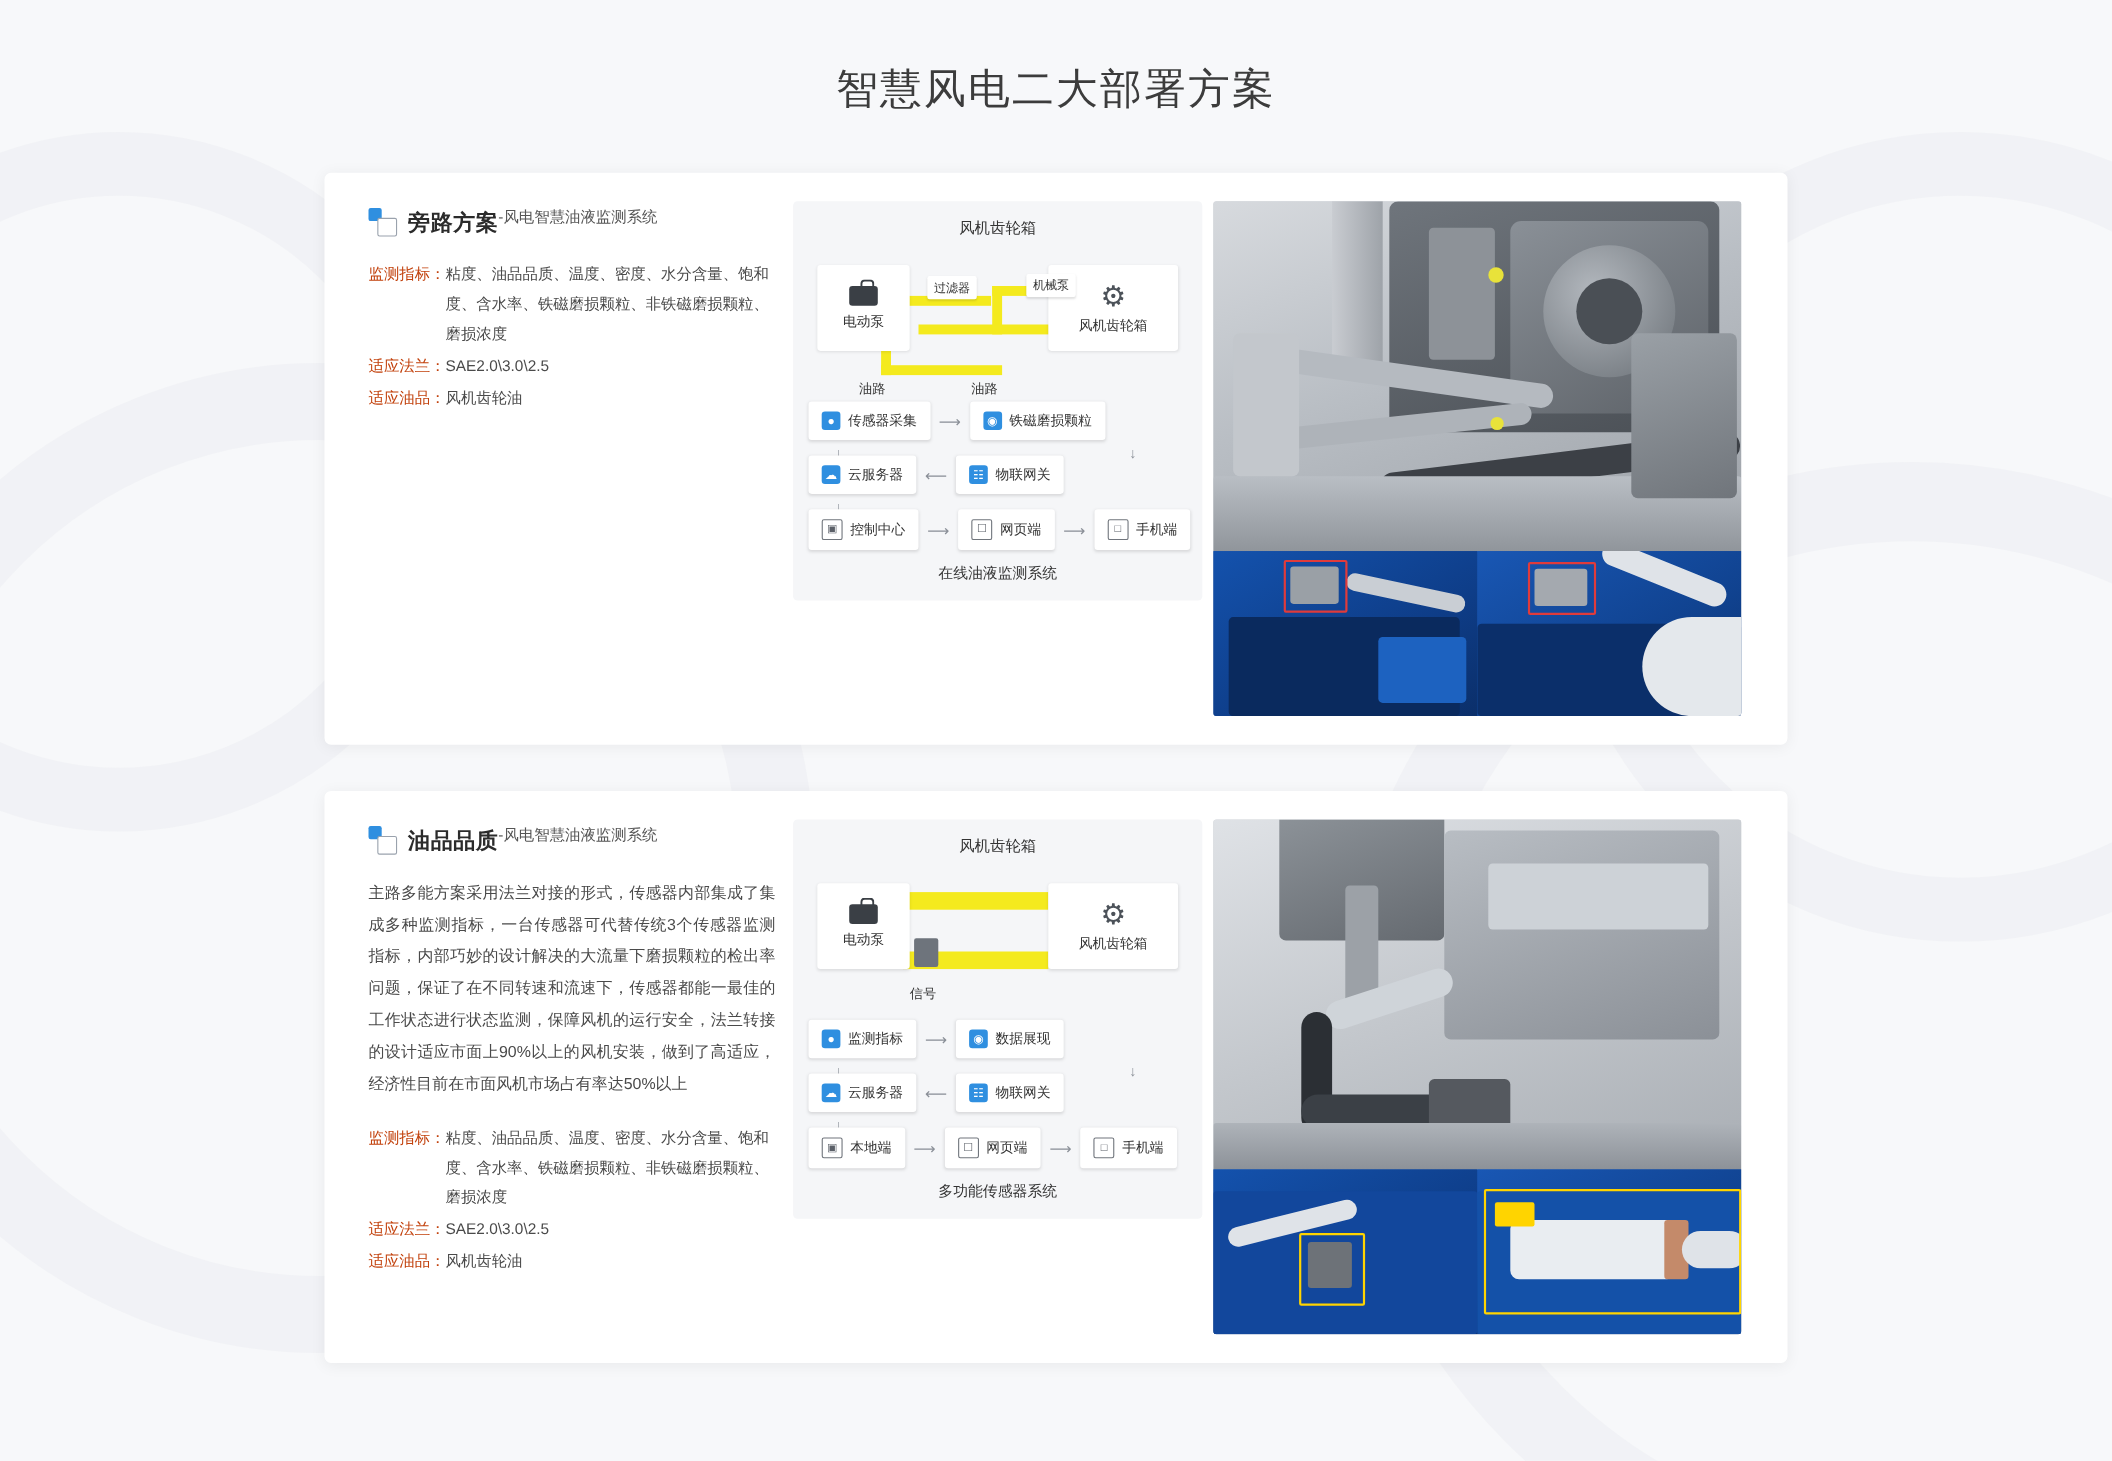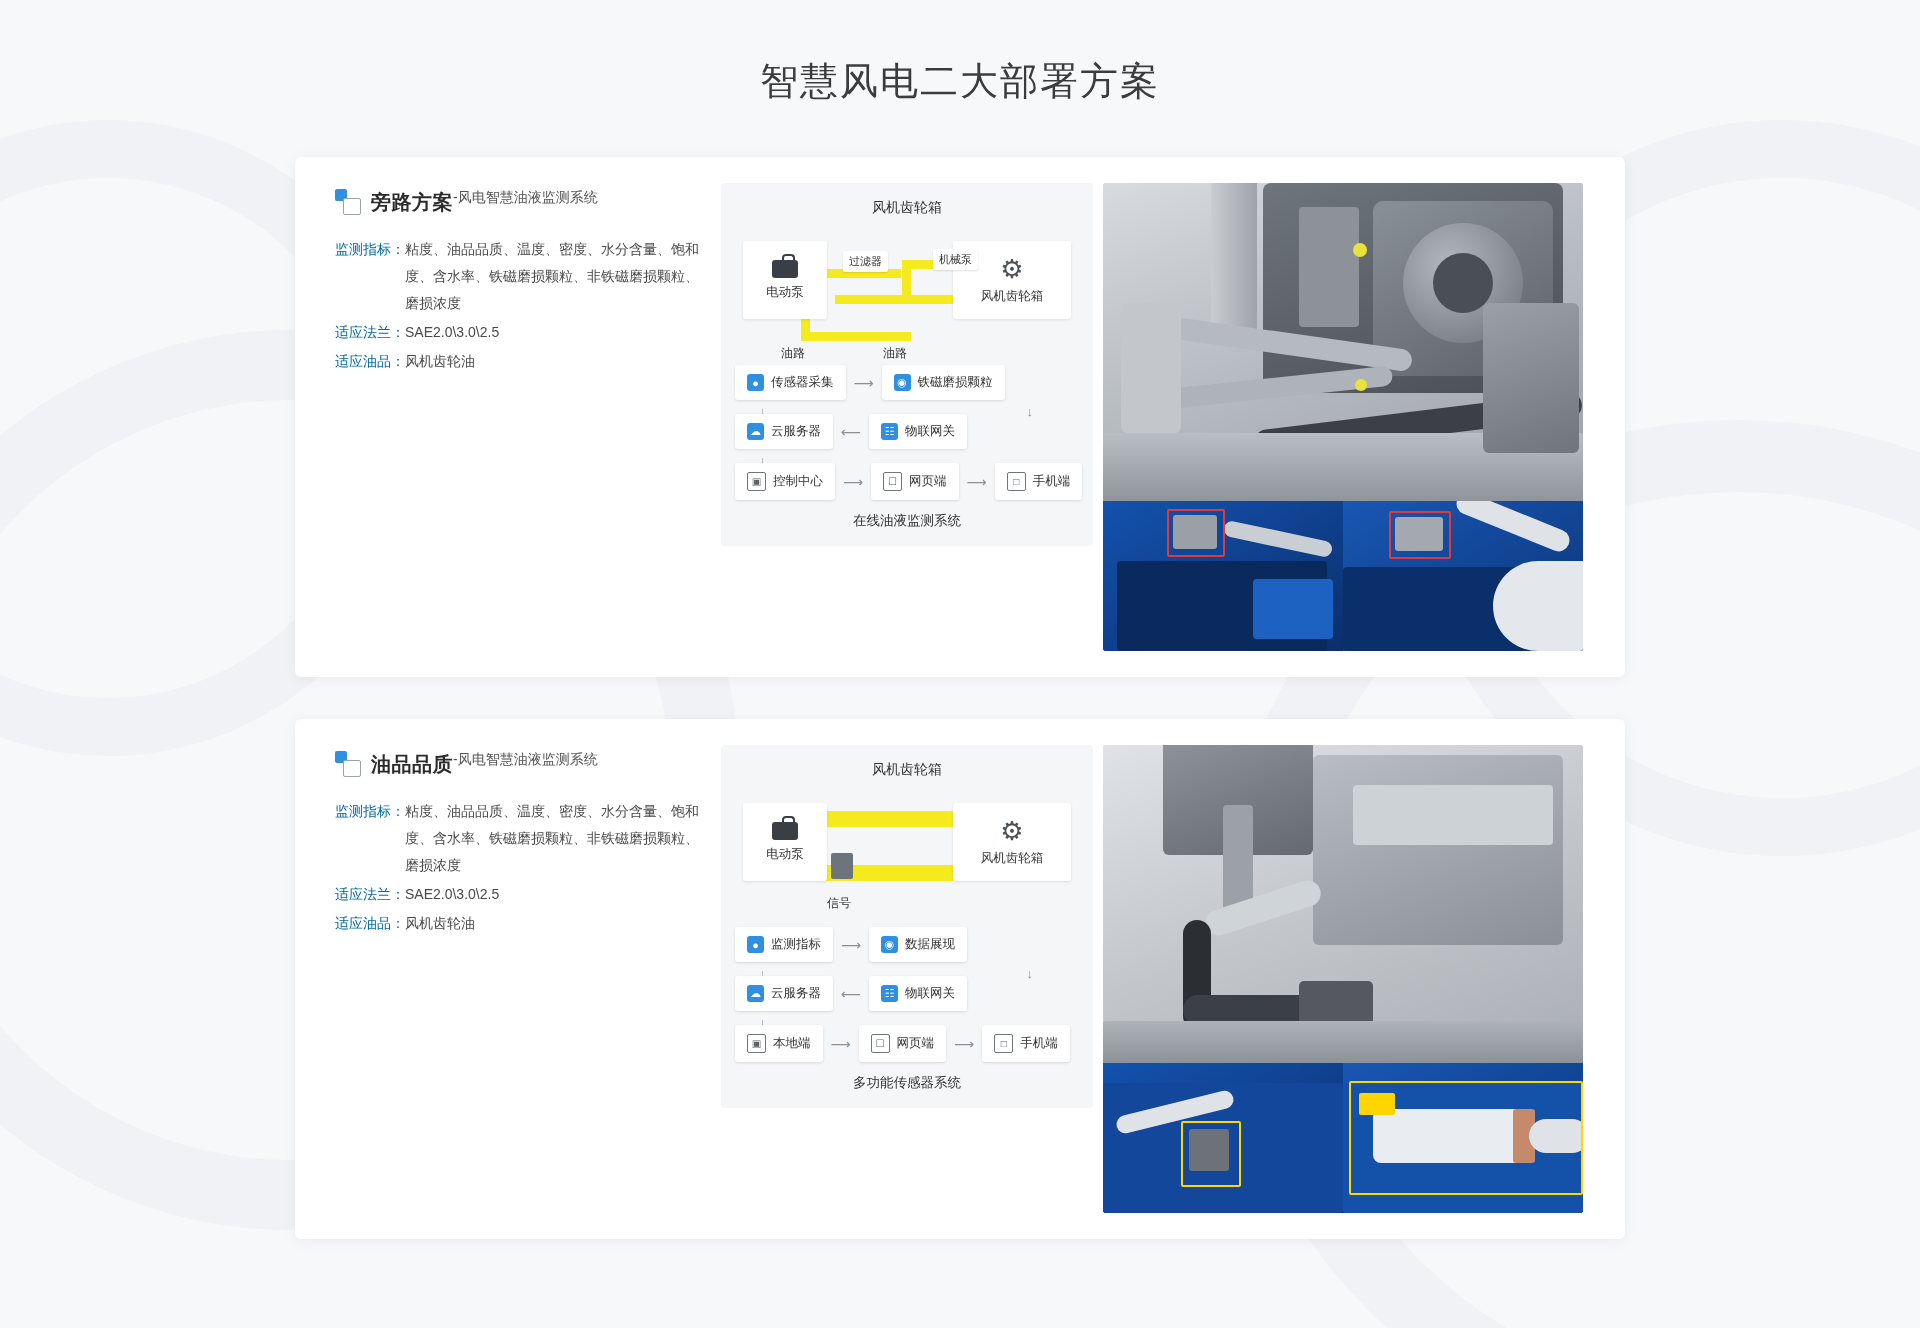--- a/index.html
+++ b/index.html
@@ -110,21 +110,21 @@
   .spec-row {
     display: flex;
     font-size: 14px;
     line-height: 27px;
     color: #4a4a4a;
     margin-bottom: 2px;
   }
   .spec-label {
     flex: none;
     white-space: nowrap;
-    color: #0369a1;
+    color: #c2410c;
     text-align: center;
   }
   .spec-val {
     flex: 1;
   }
   .spec-block { margin-bottom: 10px; }
 
   
   .col-diagram {
     width: 372px;
@@ -500,20 +500,21 @@
   <div class="card">
     <div class="col-text">
       <div class="card-head">
         <span class="head-icon">
           <span class="sq-a"></span>
             <span class="sq-b"></span>
         </span>
         <span class="head-title">油品品质</span>
         <span class="head-sub">-风电智慧油液监测系统</span>
       </div>
+      <div class="body-text">主路多能方案采用法兰对接的形式，传感器内部集成了集成多种监测指标，一台传感器可代替传统3个传感器监测指标，内部巧妙的设计解决的大流量下磨损颗粒的检出率问题，保证了在不同转速和流速下，传感器都能一最佳的工作状态进行状态监测，保障风机的运行安全，法兰转接的设计适应市面上90%以上的风机安装，做到了高适应，经济性目前在市面风机市场占有率达50%以上</div>
 
       <div class="spec-block">
         <div class="spec-row">
           <span class="spec-label">监测指标：</span>
           <span class="spec-val">粘度、油品品质、温度、密度、水分含量、饱和度、含水率、铁磁磨损颗粒、非铁磁磨损颗粒、磨损浓度</span>
         </div>
         <div class="spec-row">
           <span class="spec-label">适应法兰：</span>
           <span class="spec-val">SAE2.0\3.0\2.5</span>
         </div>

